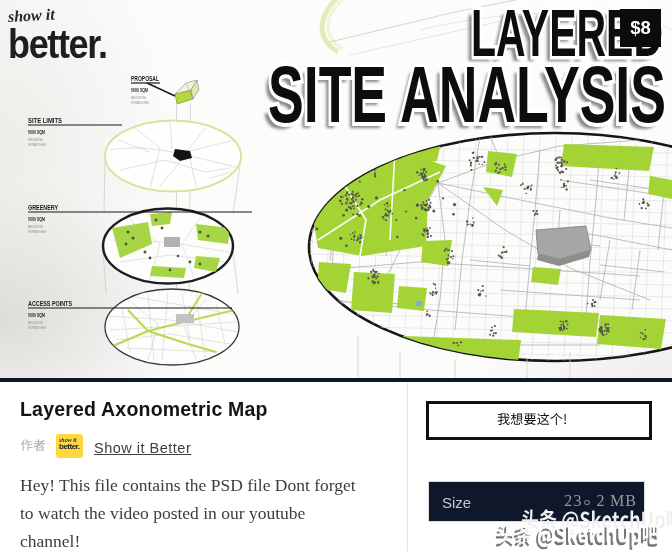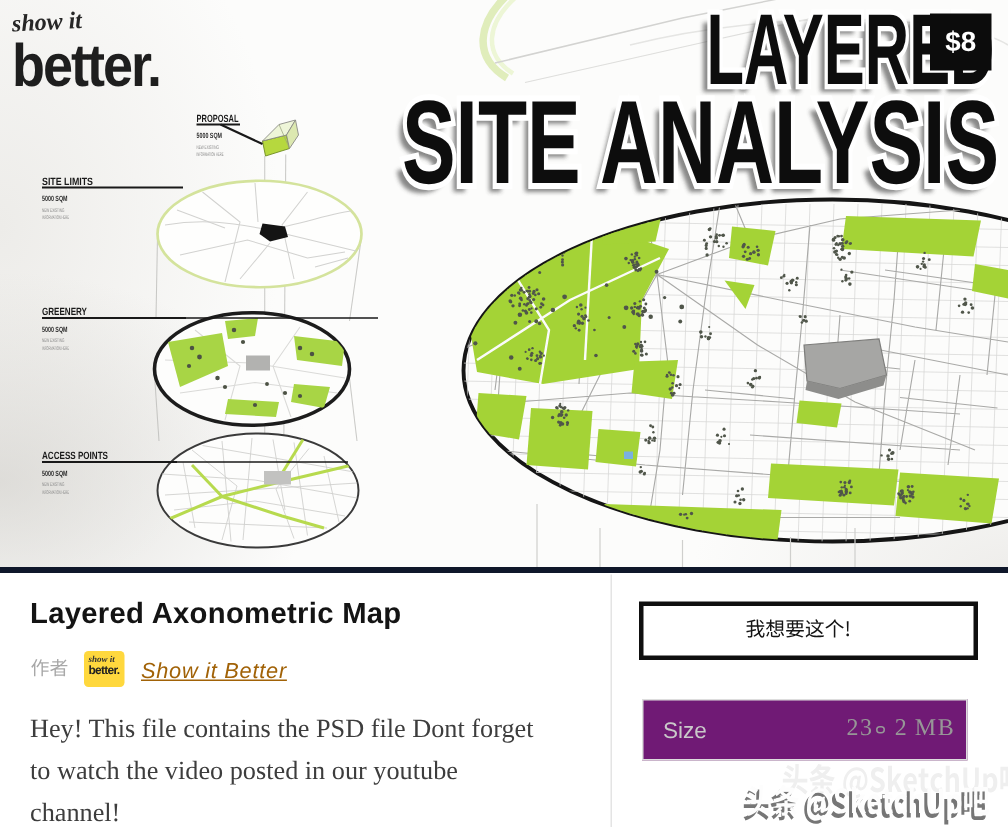--- a/index.html
+++ b/index.html
@@ -840,28 +840,28 @@
 
   <div class="abs" style="left:20px;top:16px;font-size:19.5px;font-weight:bold;color:#141414;letter-spacing:.2px;">Layered Axonometric Map</div>
 
   <div class="abs" style="left:56px;top:52px;width:27px;height:24px;background:#ffd83d;border-radius:3px;overflow:hidden;">
     <div style="margin:4px 3px 0 3px;height:4px;">
         <div style="font-family:'Liberation Serif',serif;font-style:italic;font-weight:bold;font-size:6px;color:#333;line-height:5px;">show it</div>
     <div style="font-weight:bold;font-size:8px;color:#222;line-height:8px;letter-spacing:-0.5px;">better.</div>
       </div>
   </div>
 
-  <div class="abs" style="left:94px;top:58px;font-size:14.5px;color:#a16207;text-decoration:underline;letter-spacing:.5px;font-style:italic;">Show it Better</div>
+  <div class="abs" style="left:94px;top:58px;font-size:14.5px;color:#404040;text-decoration:underline;letter-spacing:.5px;">Show it Better</div>
 
   <div class="abs" style="left:20px;top:89px;width:360px;font-family:'Liberation Serif',serif;font-size:17.5px;color:#3d3d3d;line-height:28.2px;">Hey! This file contains the PSD file Dont forget<br>to watch the video posted in our youtube<br>channel!</div>
 
   <div class="abs" style="left:426px;top:19px;width:220px;height:33px;border:3px solid #0f0f0f;background:#fff;
        text-align:center;line-height:33px;font-size:12.5px;color:#1a1a1a;"></div>
 
-  <div class="abs" style="left:428px;top:84px;width:215px;height:39px;border:1px solid #ddd;background:#701a75;">
+  <div class="abs" style="left:428px;top:99px;width:215px;height:39px;border:1px solid #ddd;background:#0f172a;">
     <span class="abs" style="left:13px;top:12px;font-size:15px;color:#c9c9c9;">Size</span>
     <span class="abs" style="right:7px;top:10px;font-size:16px;color:#979797;letter-spacing:1.1px;font-family:Liberation Serif, serif;">23<span style="display:inline-block;width:14px;position:relative;"><span style="position:absolute;left:2px;bottom:1px;width:3.5px;height:3.5px;border:1px solid #979797;border-radius:50%;"></span></span>2 MB</span>
   </div>
 
   <svg class="abs" style="left:0;top:0" width="672" height="173" viewBox="0 0 672 173">
 
     <g transform="translate(20.4,67.9) scale(0.0126,-0.0126)">
         <path fill="#a8a8a8" d="M526 828C476 681 395 536 305 442C322 430 351 404 363 391C414 447 463 520 506 601H575V-79H651V164H952V235H651V387H939V456H651V601H962V673H542C563 717 582 763 598 809ZM285 836C229 684 135 534 36 437C50 420 72 379 80 362C114 397 147 437 179 481V-78H254V599C293 667 329 741 357 814Z M1837 806C1802 760 1764 715 1722 673V714H1473V840H1399V714H1142V648H1399V519H1054V451H1446C1319 369 1178 302 1032 252C1047 236 1070 205 1080 189C1142 213 1204 239 1264 269V-80H1339V-47H1746V-76H1823V346H1408C1463 379 1517 414 1569 451H1946V519H1657C1748 595 1831 679 1901 771ZM1473 519V648H1697C1650 602 1599 559 1544 519ZM1339 123H1746V18H1339ZM1339 183V282H1746V183Z"></path>
       </g>
 

